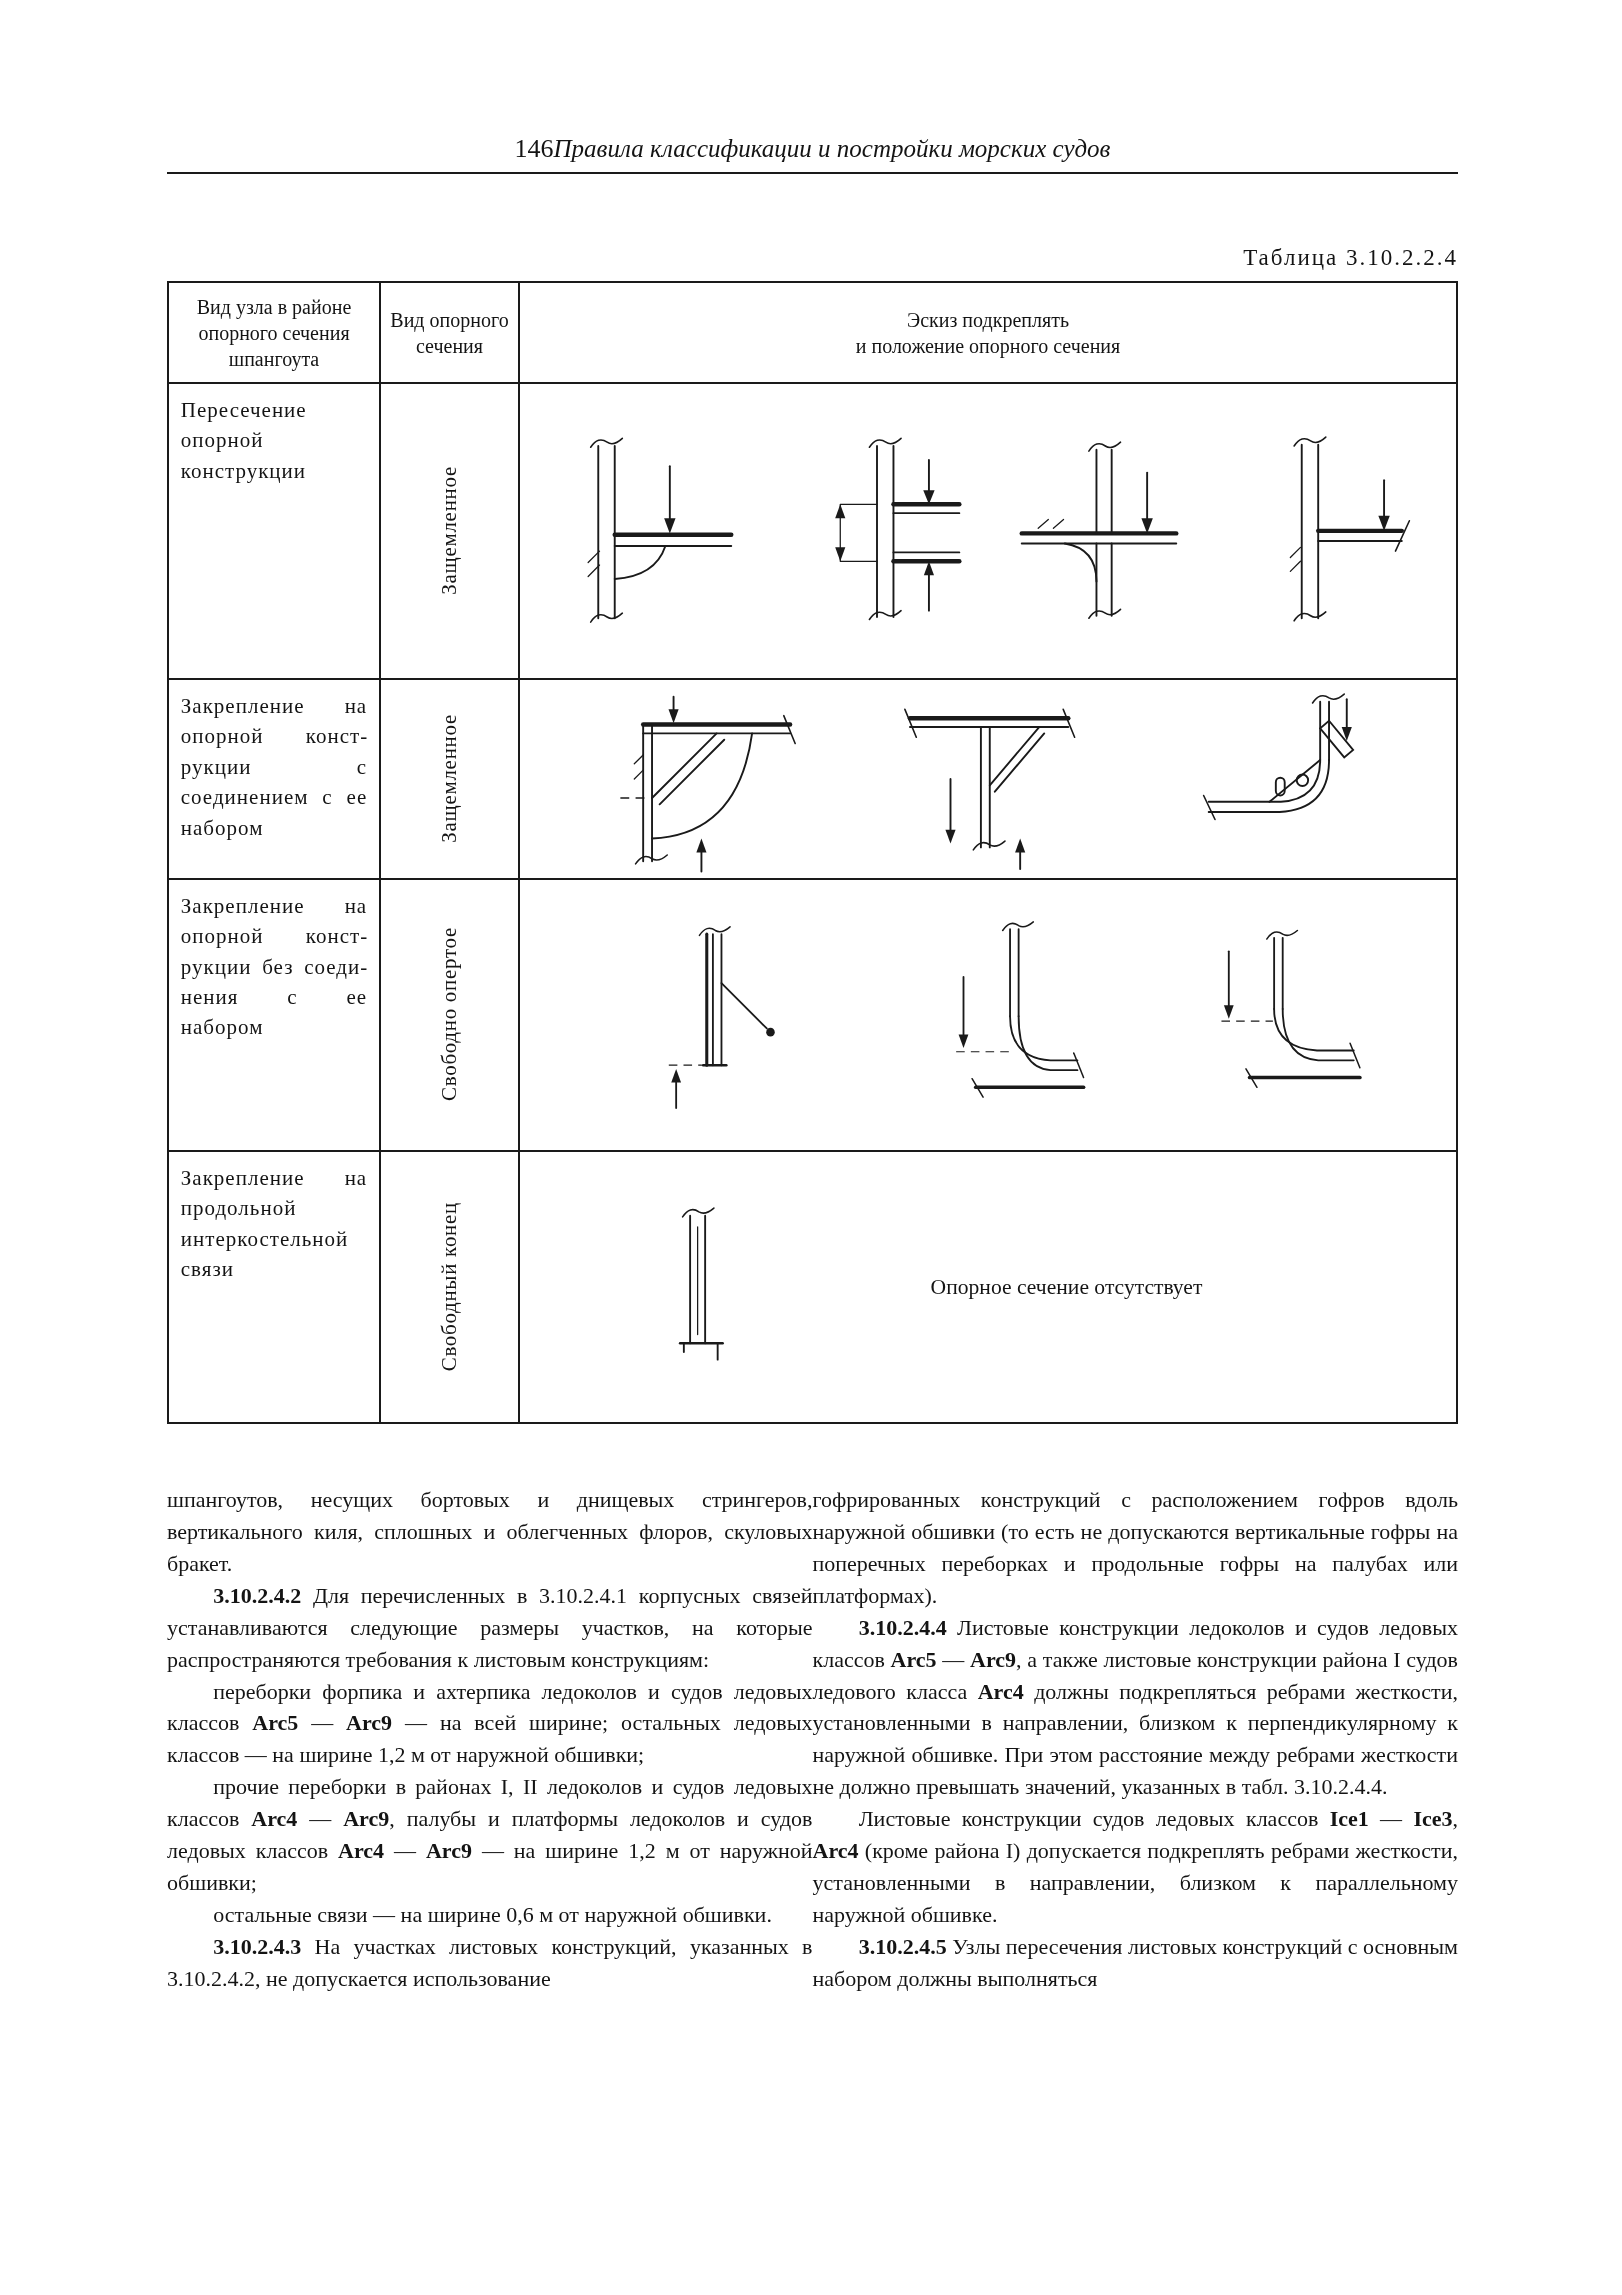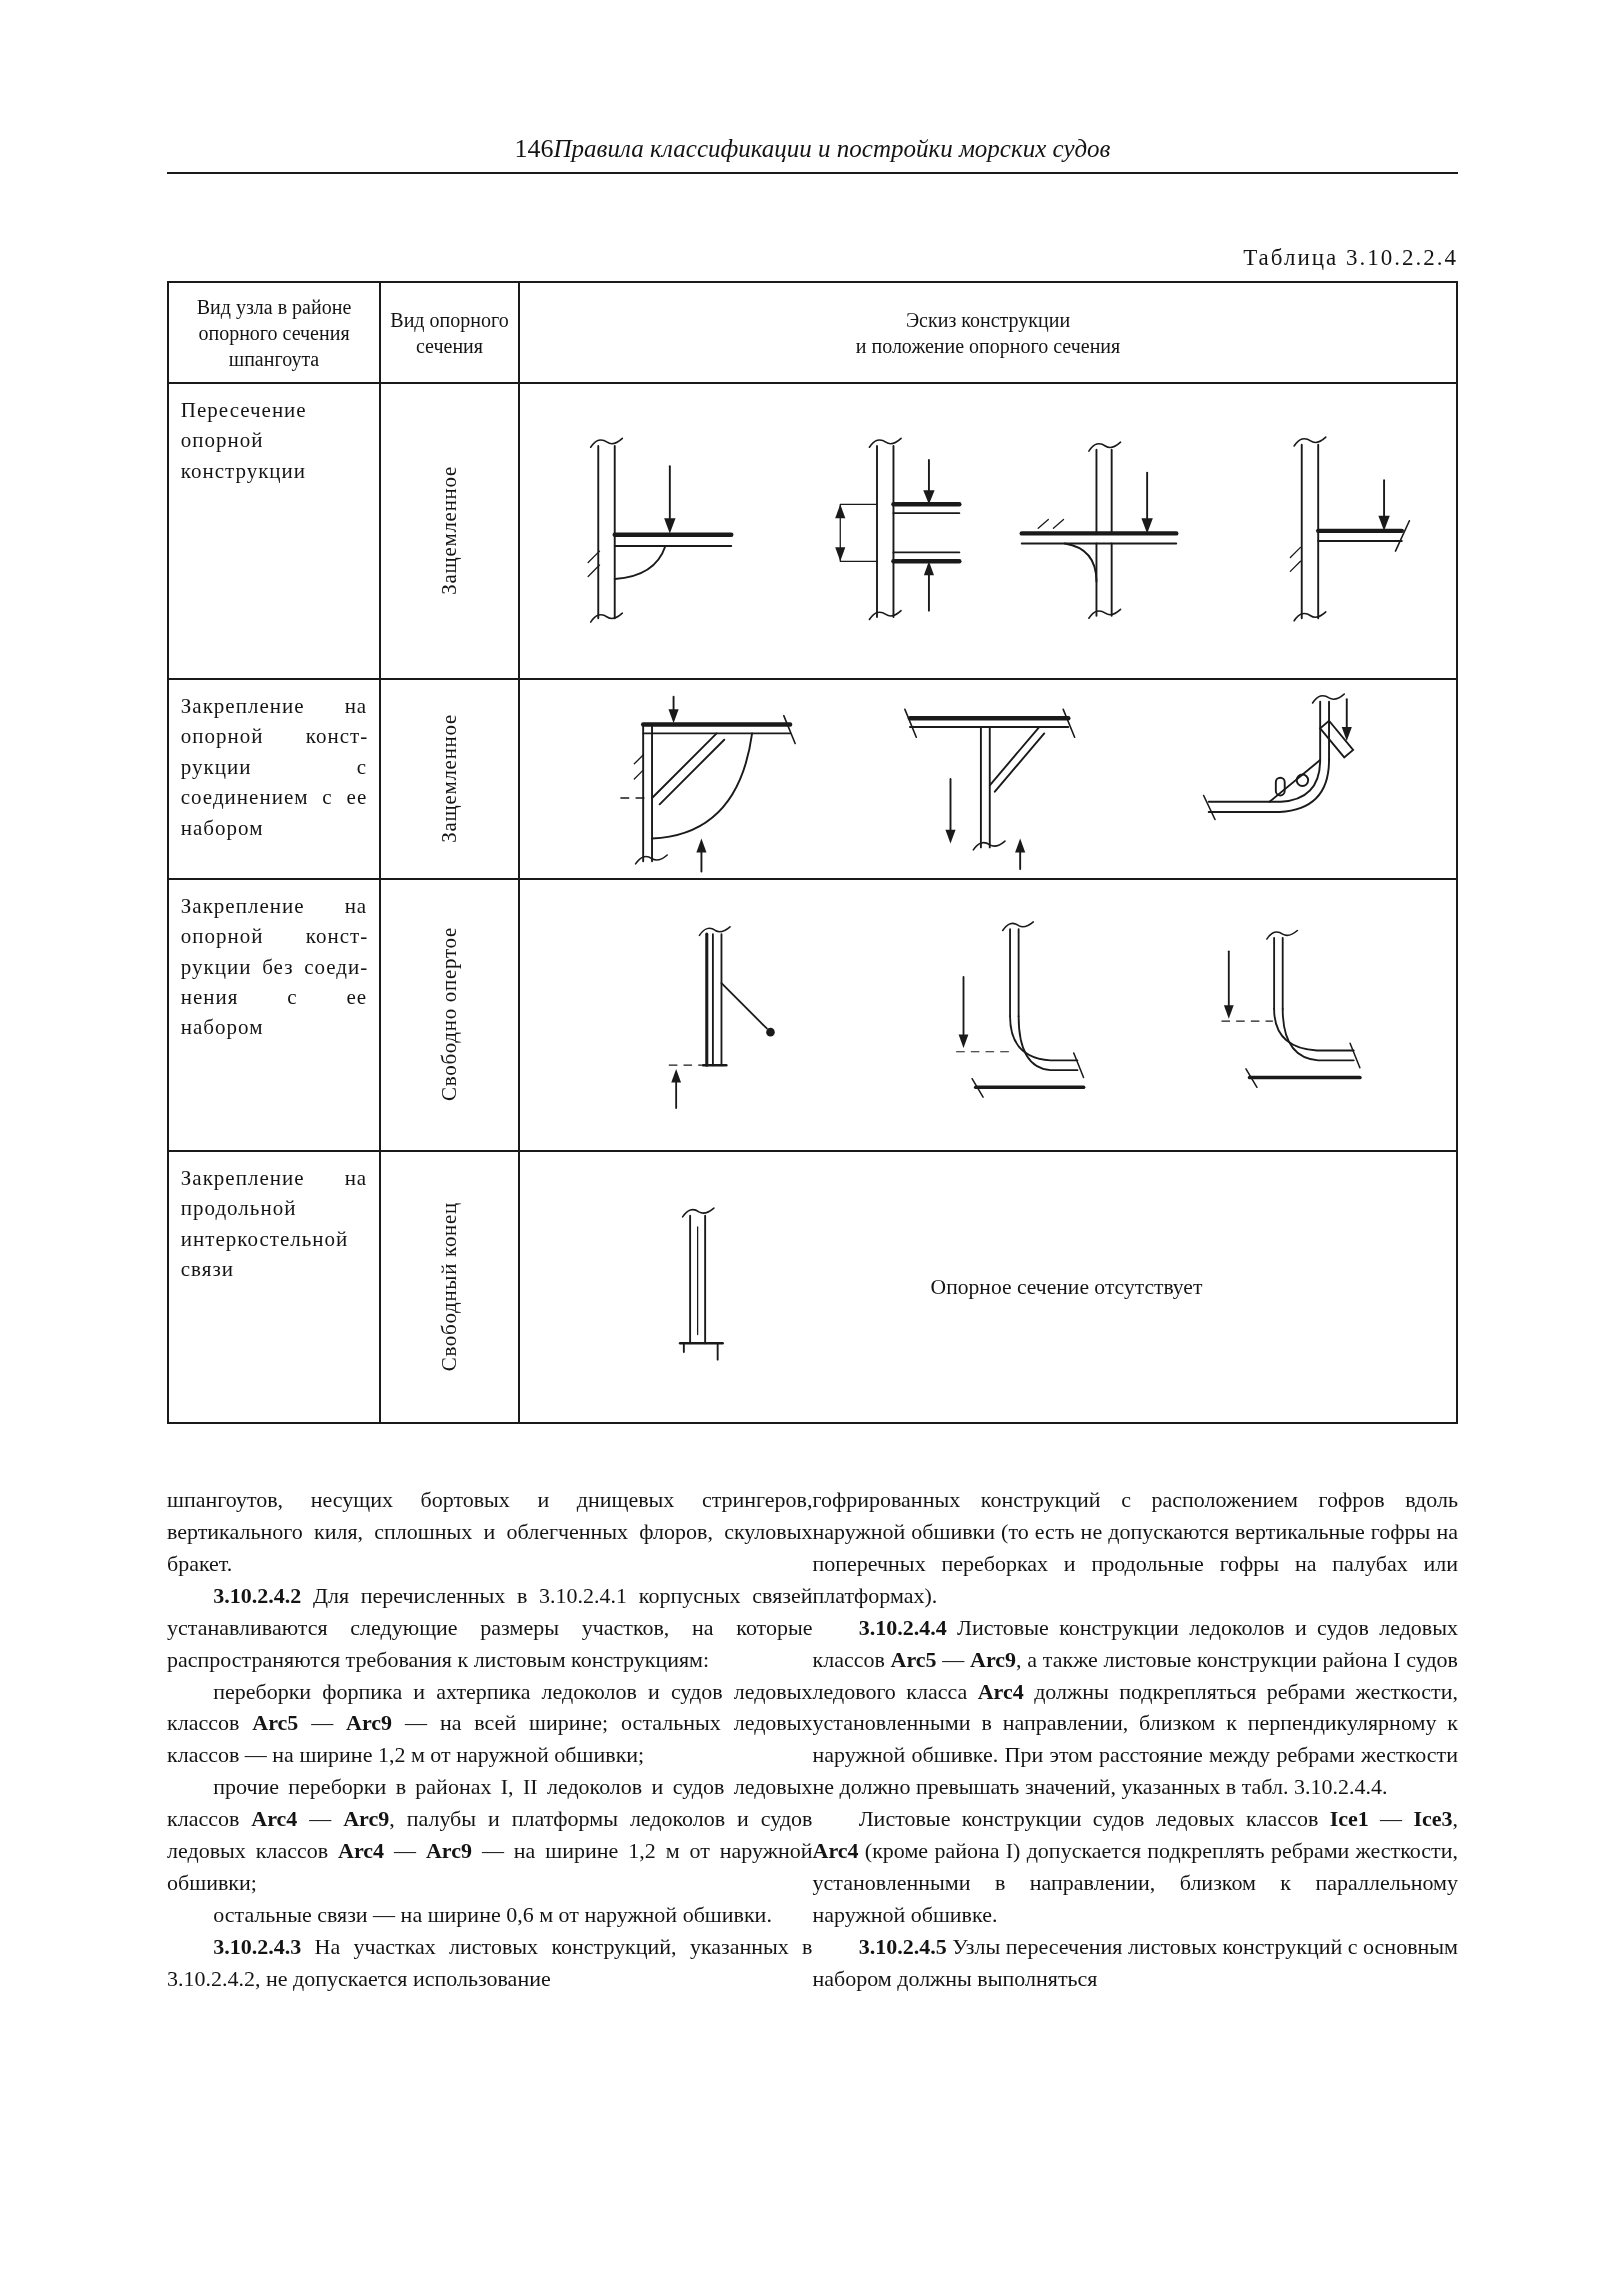--- a/index.html
+++ b/index.html
@@ -74,21 +74,21 @@
     <colgroup>
         <col class="c1">
         <col class="c2">
         <col>
       </colgroup>
     <thead>
       <tr class="hrow">
         <th>Вид узла в районе опорного сечения шпангоута</th>
         <th>Вид опорного сечения</th>
         <th>
-          <div>Эскиз конструкции</div>
+          <div>Эскиз подкреплять</div>
           <div>и положение опорного сечения</div>
         </th>
       </tr>
     </thead>
     <tbody>
 
       <tr class="r1">
         <td class="cell-node">Пересечение опор­ной конструкции</td>
         <td class="cell-vert">
           <span class="vtext">Защемленное</span>

